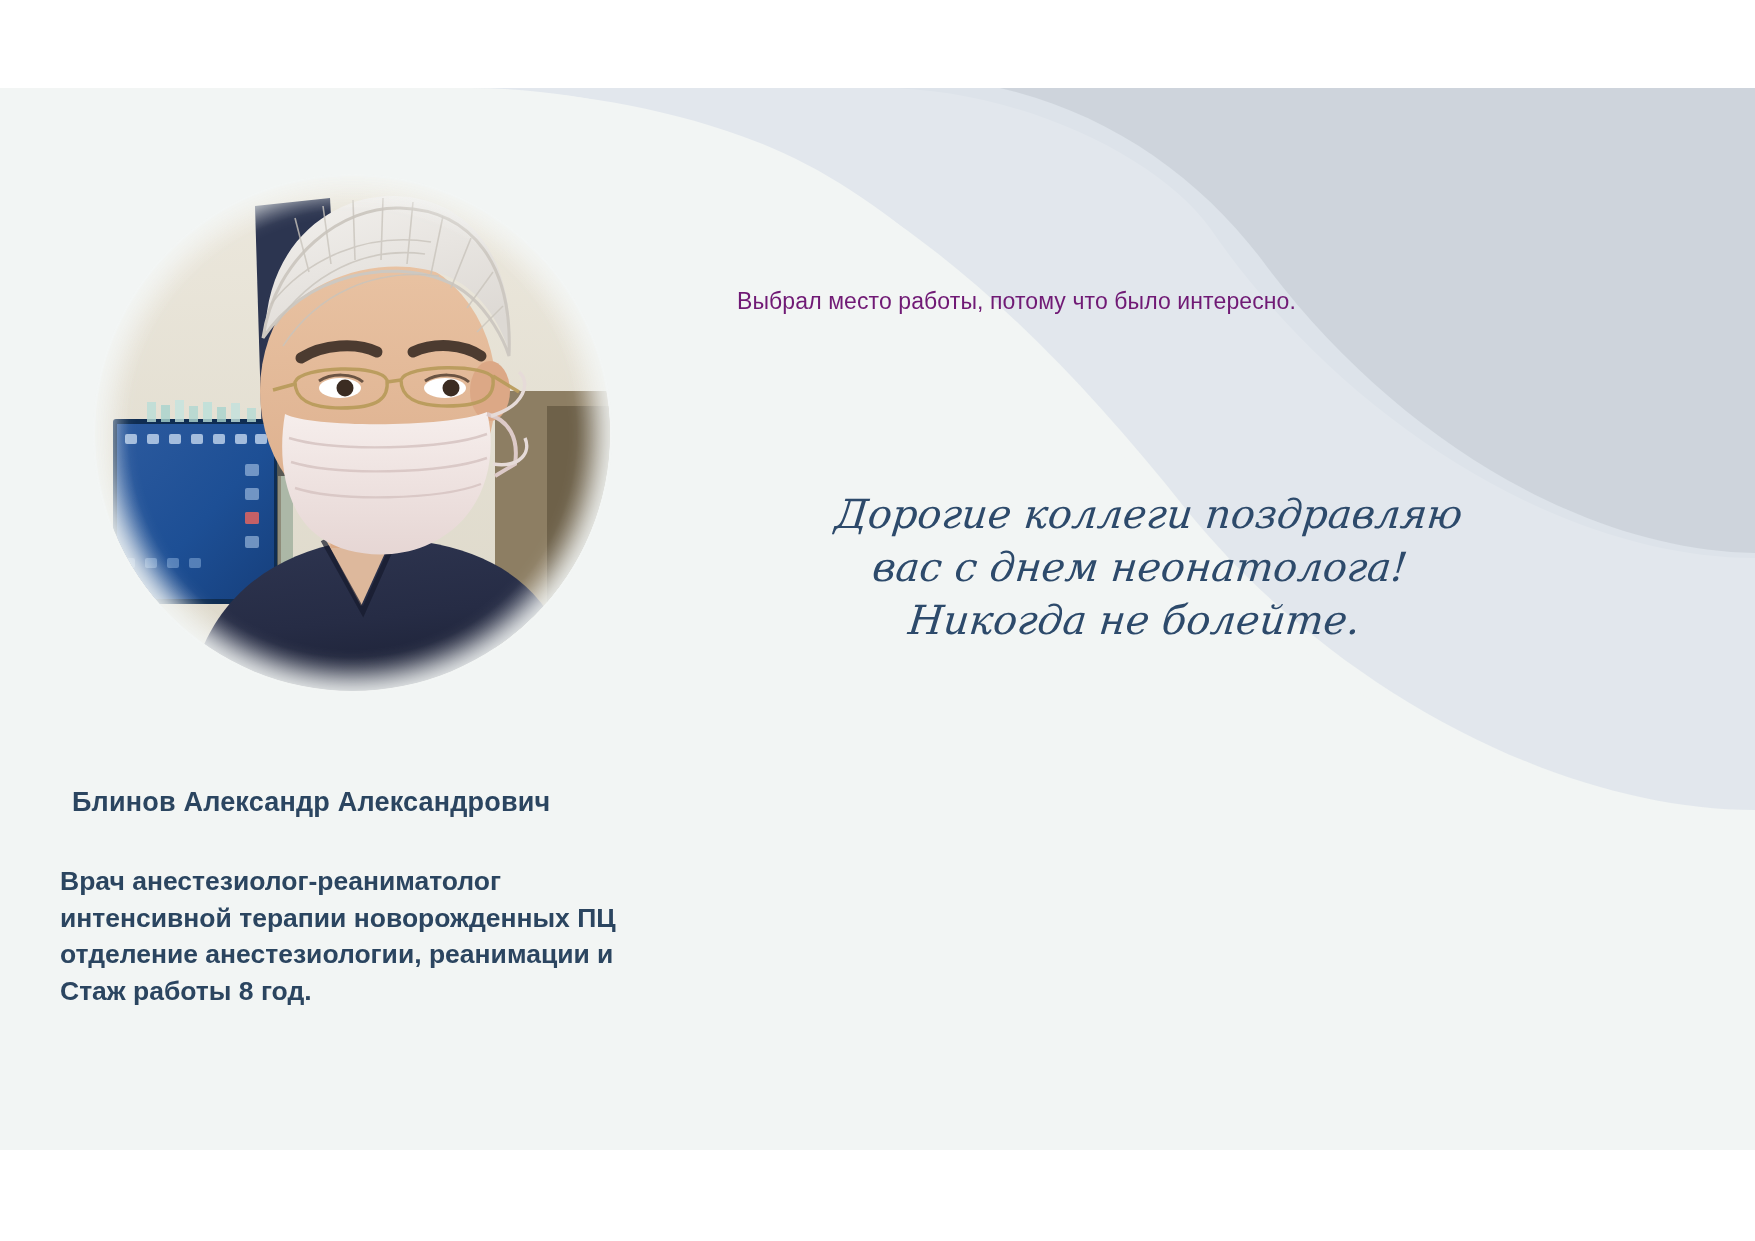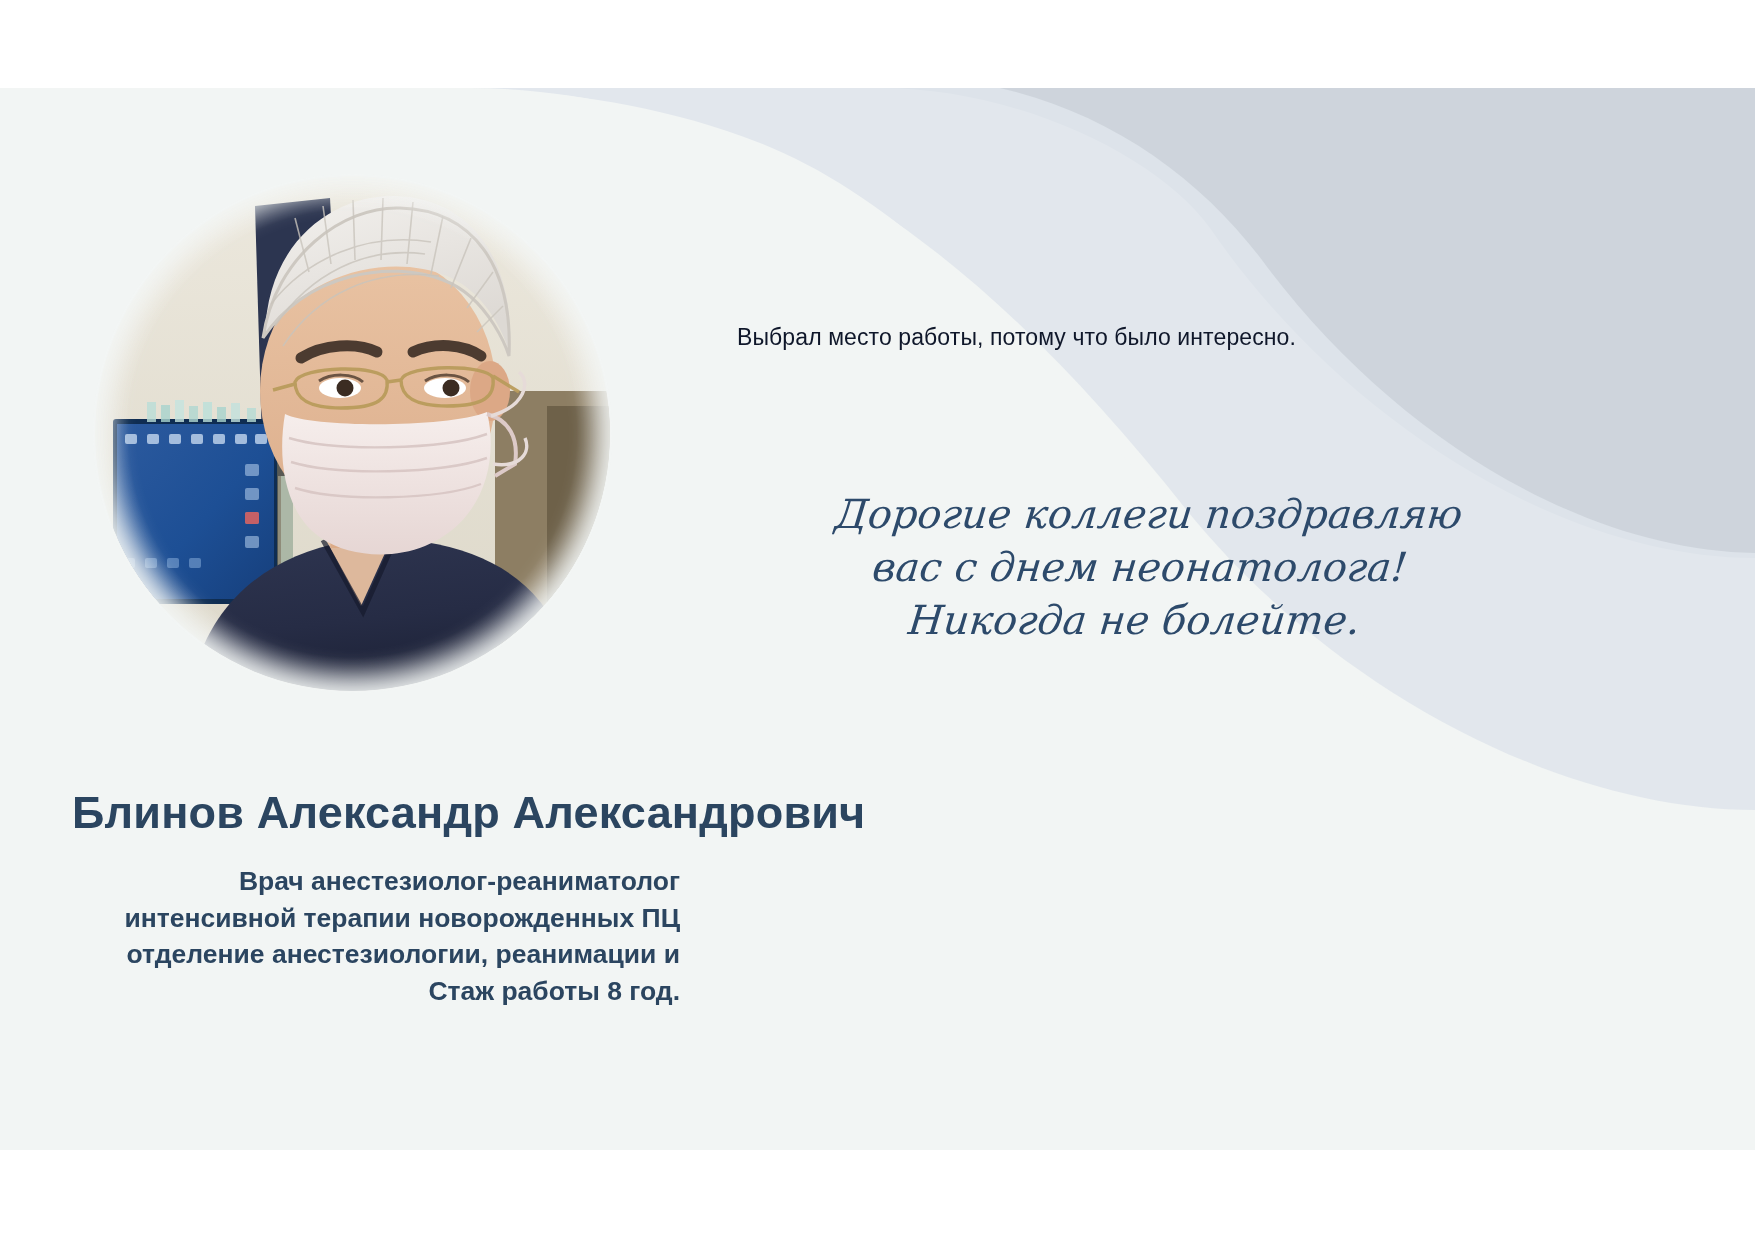--- a/index.html
+++ b/index.html
@@ -60,50 +60,49 @@
     box-shadow: inset 0 0 26px 14px rgba(242,245,244,0.95);
     pointer-events: none;
   }
 
   
   #person-name {
     position: absolute;
     left: 72px;
     top: 699px;
     width: 640px;
-    font-size: 45px;
+    font-size: 27px;
     font-weight: 700;
     letter-spacing: 0.2px;
     color: #2b4560;
     white-space: nowrap;
   }
   #person-role {
     position: absolute;
     left: 60px;
     top: 775px;
     width: 620px;
-    text-align: right;
+    text-align: left;
     font-size: 26.5px;
     font-weight: 700;
     line-height: 1.385;
     color: #2b4560;
   }
   #person-role .role-line { display: block; }
 
   
   #quote-line {
     position: absolute;
     left: 737px;
     top: 200px;
     font-size: 23px;
     font-weight: 400;
-    color: #0f172a;
+    color: #701a75;
     letter-spacing: 0.1px;
     white-space: nowrap;
-    margin-top: 36px;
   }
 
   #greeting {
     position: absolute;
     left: 830px;
     top: 400px;
     width: 620px;
     text-align: center;
     color: #2d4a6b;
     font-family: "DejaVu Serif", serif;

